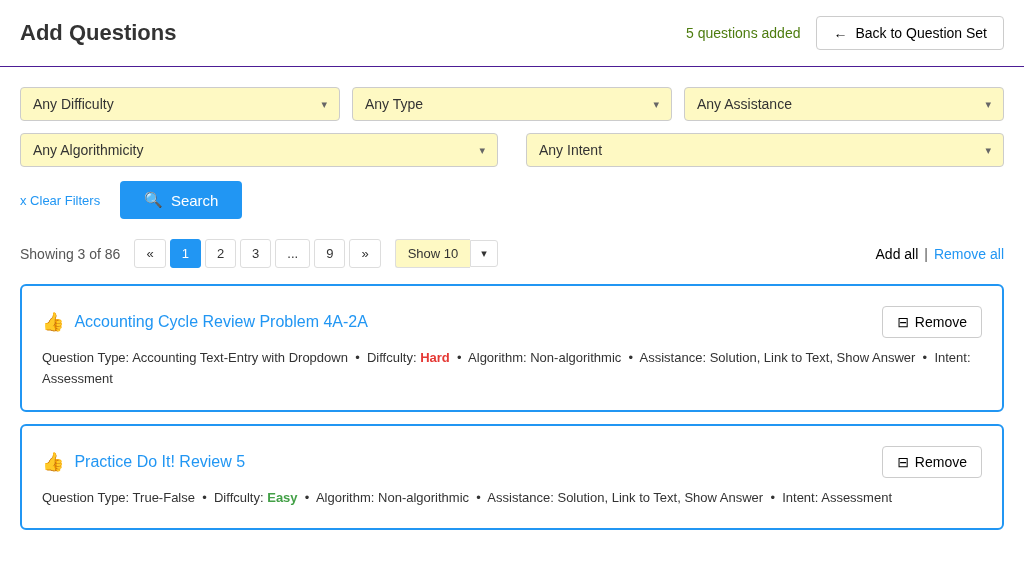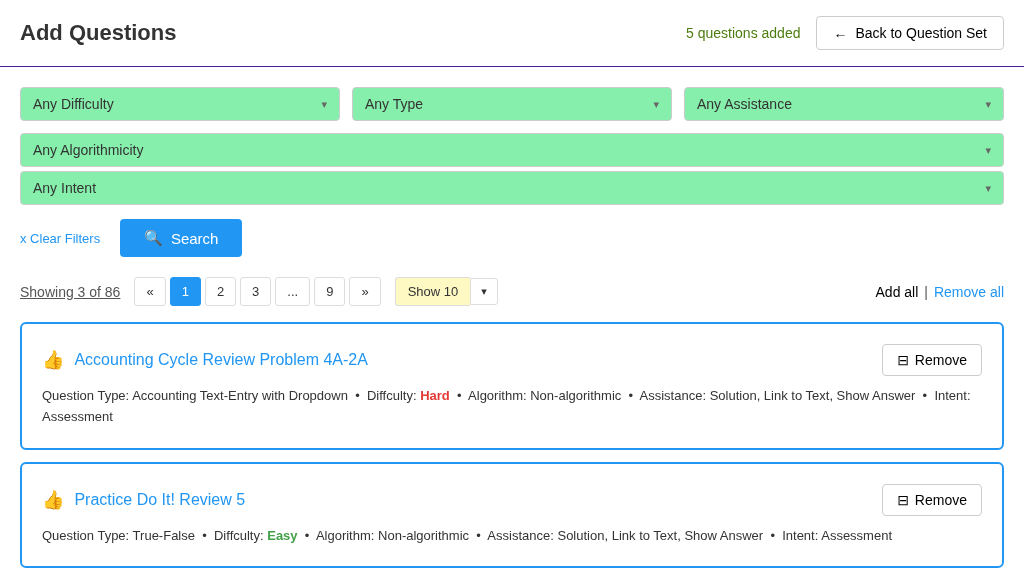--- a/index.html
+++ b/index.html
@@ -9,31 +9,31 @@
     .header-title { font-size: 22px; font-weight: 600; }
     .header-right { display: flex; align-items: center; gap: 16px; }
     .questions-added { font-size: 14px; color: #4d7c0f; }
     .back-btn { display: flex; align-items: center; gap: 8px; padding: 8px 16px; border: 1px solid #ccc; border-radius: 4px; background: #fff; cursor: pointer; font-size: 14px; }
 
     .main { padding: 20px; }
 
     .search-bar { width: 100%; padding: 10px 14px; border: 1px solid #ccc; border-radius: 4px; font-size: 14px; color: #999; margin-bottom: 14px; outline: none; }
 
     .filters-row { display: flex; gap: 12px; margin-bottom: 12px; }
-    .filter-select { display: flex; align-items: center; justify-content: space-between; padding: 8px 12px; border: 1px solid #ccc; border-radius: 4px; background: #86efac; cursor: pointer; font-size: 14px; min-width: 170px; }
+    .filter-select { display: flex; align-items: center; justify-content: space-between; padding: 8px 12px; border: 1px solid #ccc; border-radius: 4px; background: #fef9c3; cursor: pointer; font-size: 14px; min-width: 170px; }
     .filter-select .chevron { color: #666; font-size: 11px; margin-left: 8px; }
 
-    .filters-row-2 { display: flex; gap: 4px; margin-bottom: 14px; flex-direction: column; }
+    .filters-row-2 { display: flex; gap: 28px; margin-bottom: 14px; }
 
     .filter-actions { display: flex; align-items: center; gap: 20px; margin-bottom: 20px; }
     .clear-filters { color: #2196F3; cursor: pointer; font-size: 13px; text-decoration: none; }
     .search-btn { display: flex; align-items: center; gap: 8px; padding: 10px 24px; background: #2196F3; color: #fff; border: none; border-radius: 4px; cursor: pointer; font-size: 15px; font-weight: 500; }
 
     .pagination-row { display: flex; align-items: center; justify-content: space-between; margin-bottom: 16px; }
-    .showing-text { font-size: 14px; color: #555; text-decoration: underline; }
+    .showing-text { font-size: 14px; color: #555; }
     .pagination { display: flex; align-items: center; gap: 4px; }
     .page-btn { padding: 6px 11px; border: 1px solid #ddd; background: #fff; cursor: pointer; font-size: 13px; border-radius: 3px; color: #333; }
     .page-btn.active { background: #2196F3; color: #fff; border-color: #2196F3; }
     .show-select { display: flex; align-items: center; gap: 0; }
     .show-main { padding: 6px 12px; border: 1px solid #ddd; border-right: none; background: #fef9c3; font-size: 13px; border-radius: 3px 0 0 3px; }
     .show-caret { padding: 6px 10px; border: 1px solid #ddd; background: #fff; cursor: pointer; font-size: 11px; border-radius: 0 3px 3px 0; }
     .pagination-right { display: flex; align-items: center; gap: 6px; font-size: 14px; color: #555; }
     .add-all-link { color: #000000; cursor: pointer; }
     .remove-all-link { color: #2196F3; cursor: pointer; }
 

